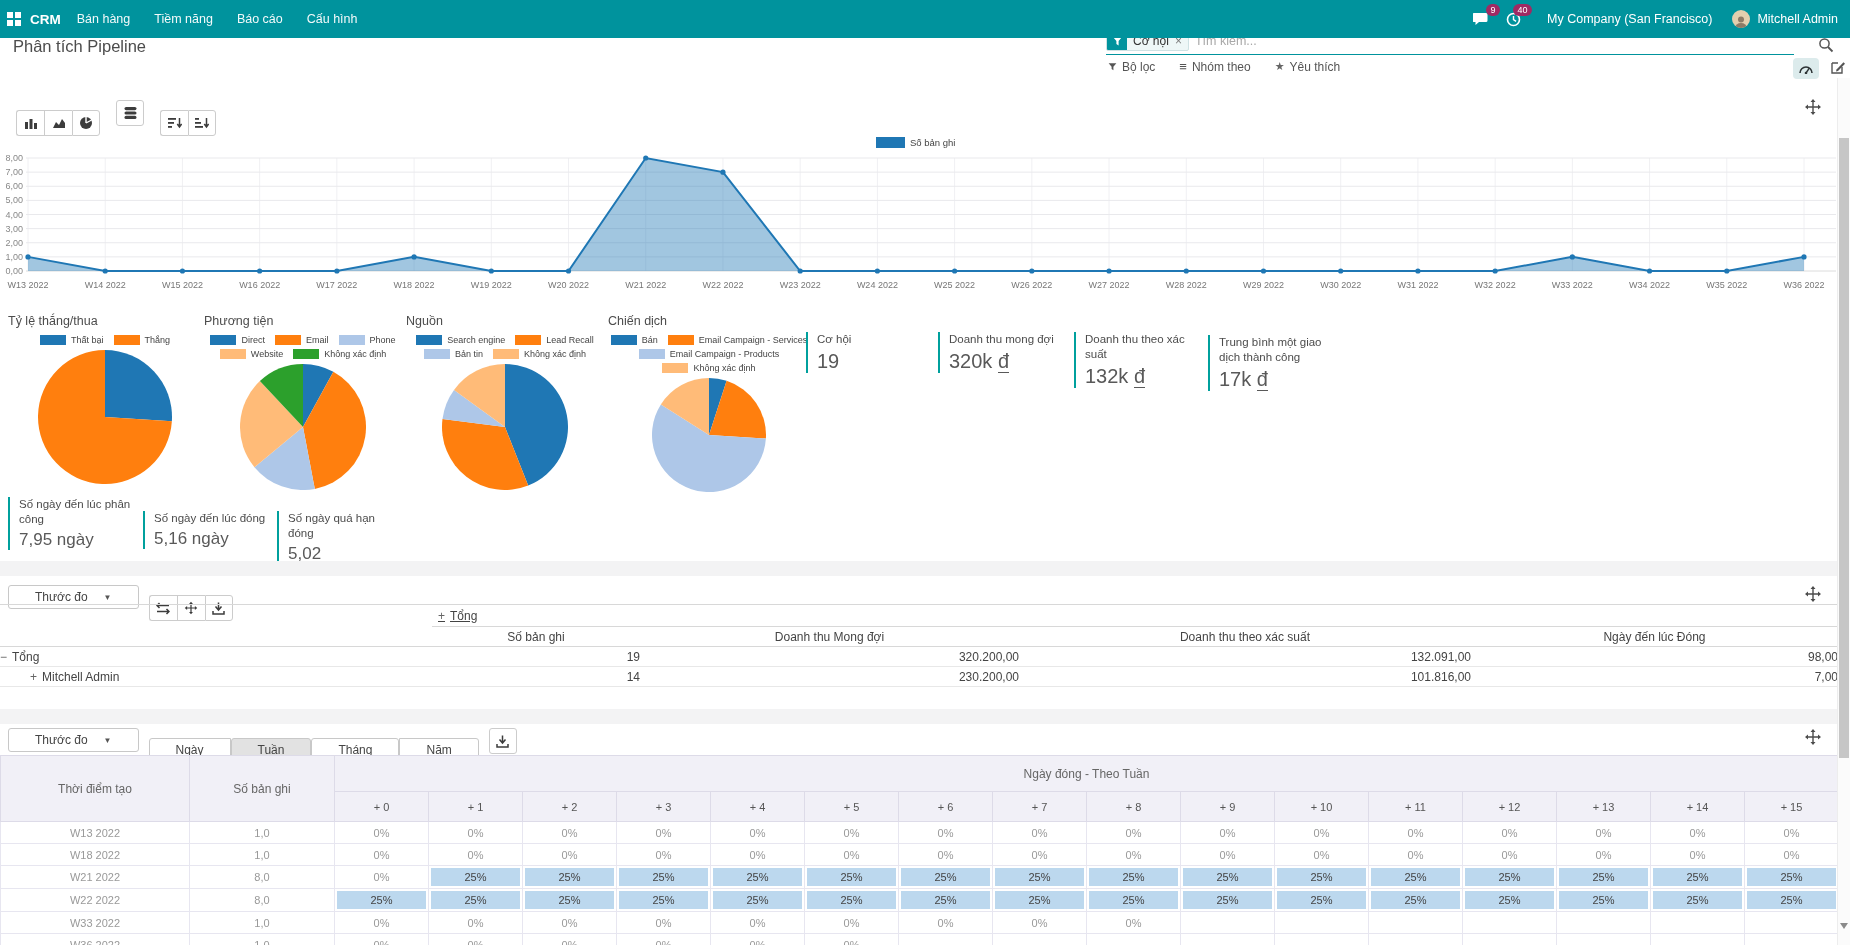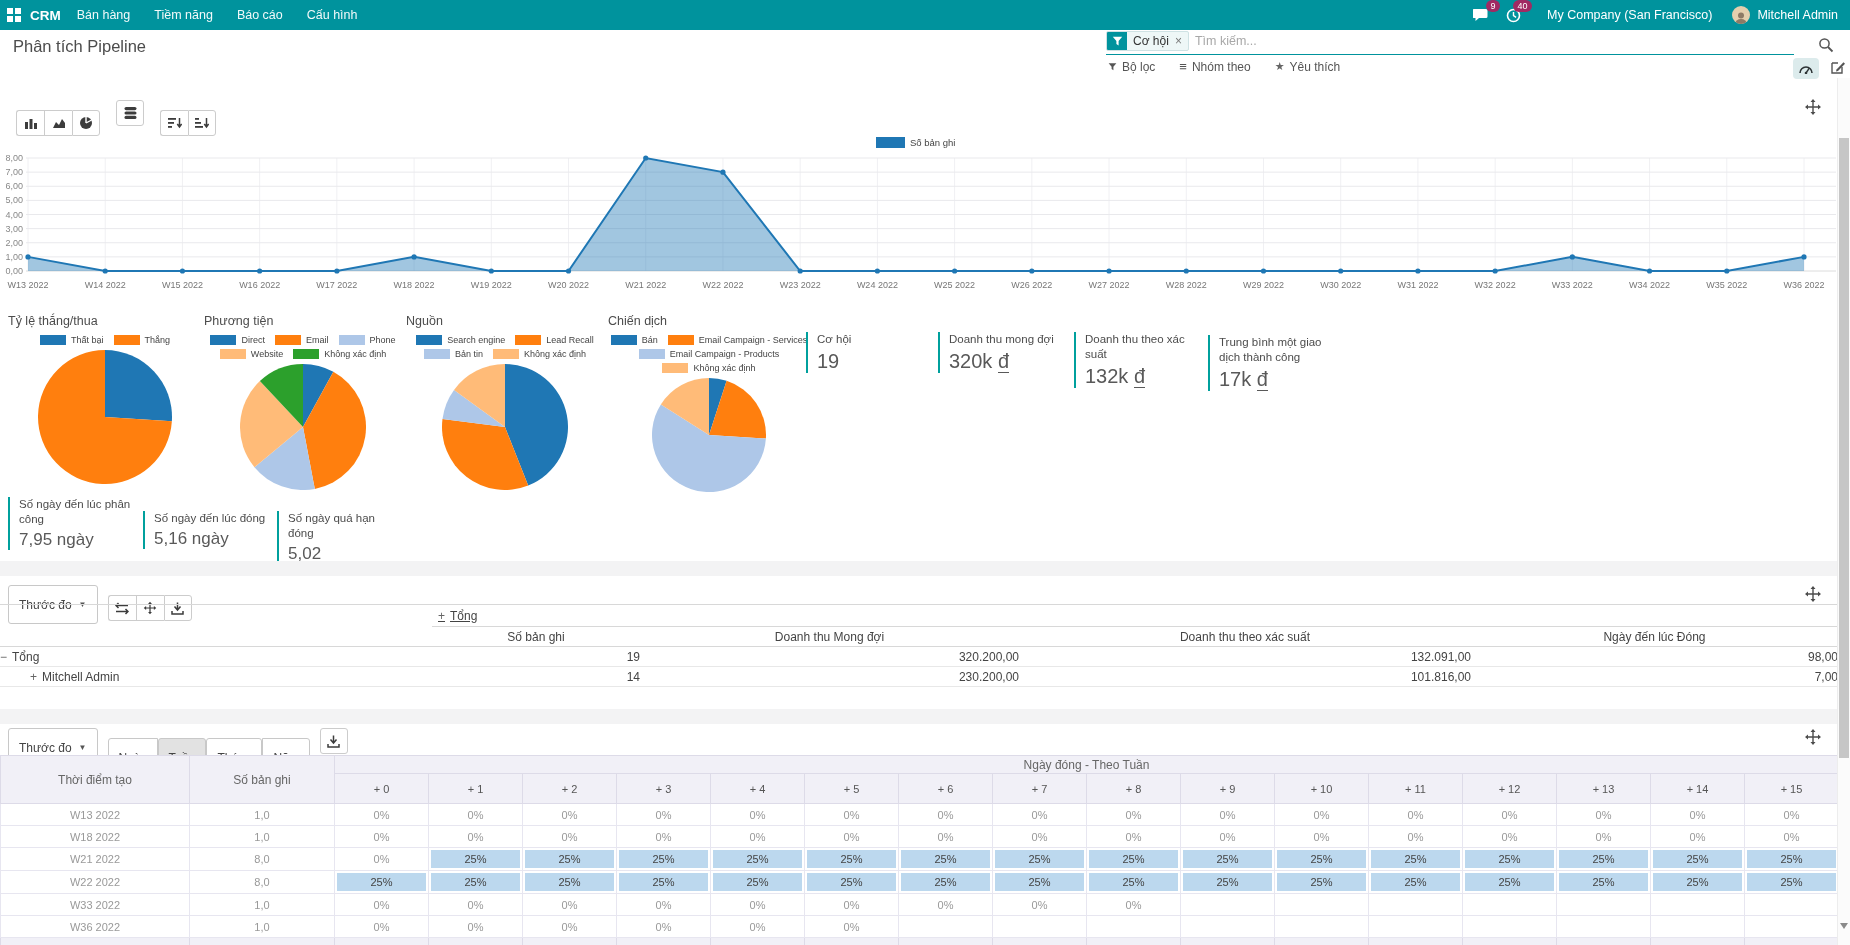--- a/index.html
+++ b/index.html
@@ -1,21 +1,21 @@
 <!DOCTYPE html>
 <html><head>
 <meta charset="utf-8">
 <style>
   * { box-sizing:border-box; margin:0; padding:0; }
   html,body { width:1850px; height:945px; }
   body { position:relative; overflow:hidden; background:#fff;
          font-family:"Liberation Sans","DejaVu Sans",sans-serif; color:#4c4c4c; }
 
   
-  .nav{position:absolute;left:0;top:0;width:1850px;height:30px;background:#00939d;
+  .nav{position:absolute;left:0;top:0;width:1850px;height:38px;background:#00939d;
        display:flex;align-items:center;color:#fff;z-index:30;}
   .apps-btn{width:28px;height:26px;display:flex;align-items:center;justify-content:center;cursor:pointer;}
   .app-name{font-weight:bold;font-size:13.5px;margin:0 16px 0 2px;cursor:pointer;}
   .nav-menu{display:flex;gap:24px;font-size:12.5px;color:rgba(255,255,255,.95);}
   .nav-menu .nav-item{cursor:pointer;}
   .nav-right{margin-left:auto;display:flex;align-items:center;padding-right:12px;font-size:12.5px;}
   .badge-wrap{position:relative;width:24px;height:24px;display:flex;align-items:center;justify-content:center;cursor:pointer;margin-left:8px;}
   .badge{position:absolute;top:-3px;right:-7px;background:#a02a63;color:#fff;font-size:9px;
          border-radius:8px;padding:1.5px 4.5px;line-height:1;}
   .company{margin-left:22px;cursor:pointer;}
@@ -44,22 +44,22 @@
   .pen-btn{width:20px;height:20px;color:#555;cursor:pointer;}
 
   
   .ibtn{width:28px;height:26px;border:1px solid #ccc;background:#fff;display:flex;align-items:center;
         justify-content:center;color:#3c3c3c;cursor:pointer;}
   .btn-group{display:flex;}
   .btn-group > *{border-radius:0;border-right-width:0;margin-top:10px;}
   .btn-group > *:first-child{border-radius:3px 0 0 3px;}
   .btn-group > *:last-child{border-radius:0 3px 3px 0;border-right-width:1px;}
   .single{border-radius:3px;}
-  .tbtn{height:39px;border:1px solid #c8c8c8;background:#fff;font-size:12px;color:#444;display:flex;
-        align-items:center;padding:0 10px;gap:7px;border-radius:3px;cursor:pointer;}
+  .tbtn{height:24px;border:1px solid #c8c8c8;background:#fff;font-size:12px;color:#444;display:flex;
+        align-items:center;padding:0 26px;gap:16px;border-radius:3px;cursor:pointer;}
   .tbtn.active{background:#e2e2e2;}
   .caret{font-size:8px;color:#555;}
   .section-expand{position:absolute;left:1804px;width:24px;height:24px;color:#4c4c4c;cursor:pointer;}
 
   
   .gbtns{position:absolute;left:16px;top:100px;display:flex;gap:8px;z-index:5;}
   .chart-legend{position:absolute;left:876px;top:137px;display:flex;align-items:center;gap:5px;
                 font-size:9.5px;color:#444;z-index:4;}
   .legend-swatch{width:29px;height:11px;}
   #chart-wrap{position:absolute;left:0;top:128px;width:1850px;height:176px;}
@@ -93,21 +93,21 @@
   .exp{color:#666;margin-right:5px;cursor:pointer;}
   .pt-measure{color:#9a9a9a;font-size:11.5px;text-align:center;border-bottom:1px solid #d8d8d8 !important;height:19px !important;}
   .pt-corner2{border-bottom:1px solid #d8d8d8 !important;}
   .pt-label{padding-left:10px;}
   .pt-label.child{padding-left:30px;}
   .pt-num{text-align:right;padding-right:10px;}
 
   
   .cohort-toolbar{position:absolute;left:8px;top:728px;display:flex;gap:10px;}
   .cohort-table{border-collapse:collapse;position:absolute;left:0;top:755px;table-layout:fixed;}
-  .cohort-table th{background:#f1f0f7;border:1px solid #dddbe8;font-weight:normal;color:#666;font-size:12px;height:18px;}
+  .cohort-table th{background:#f1f0f7;border:1px solid #dddbe8;font-weight:normal;color:#666;font-size:12px;height:36px;}
   .cohort-table th.offset{font-size:11px;color:#555;height:30px;}
   .cohort-table td{border:1px solid #e7e6f0;height:22px;text-align:center;font-size:11px;color:#999;padding:0;}
   .ct-week,.ct-count{color:#666;font-size:11.5px;}
   .hl-inner{margin:2px;height:18px;line-height:18px;background:#bcd8ee;color:#444;}
   .ct-footer td{background:#f1f0f7;height:20px;border-color:#dddbe8;}
 </style>
 </head>
 <body>
 
 <div class="nav">

